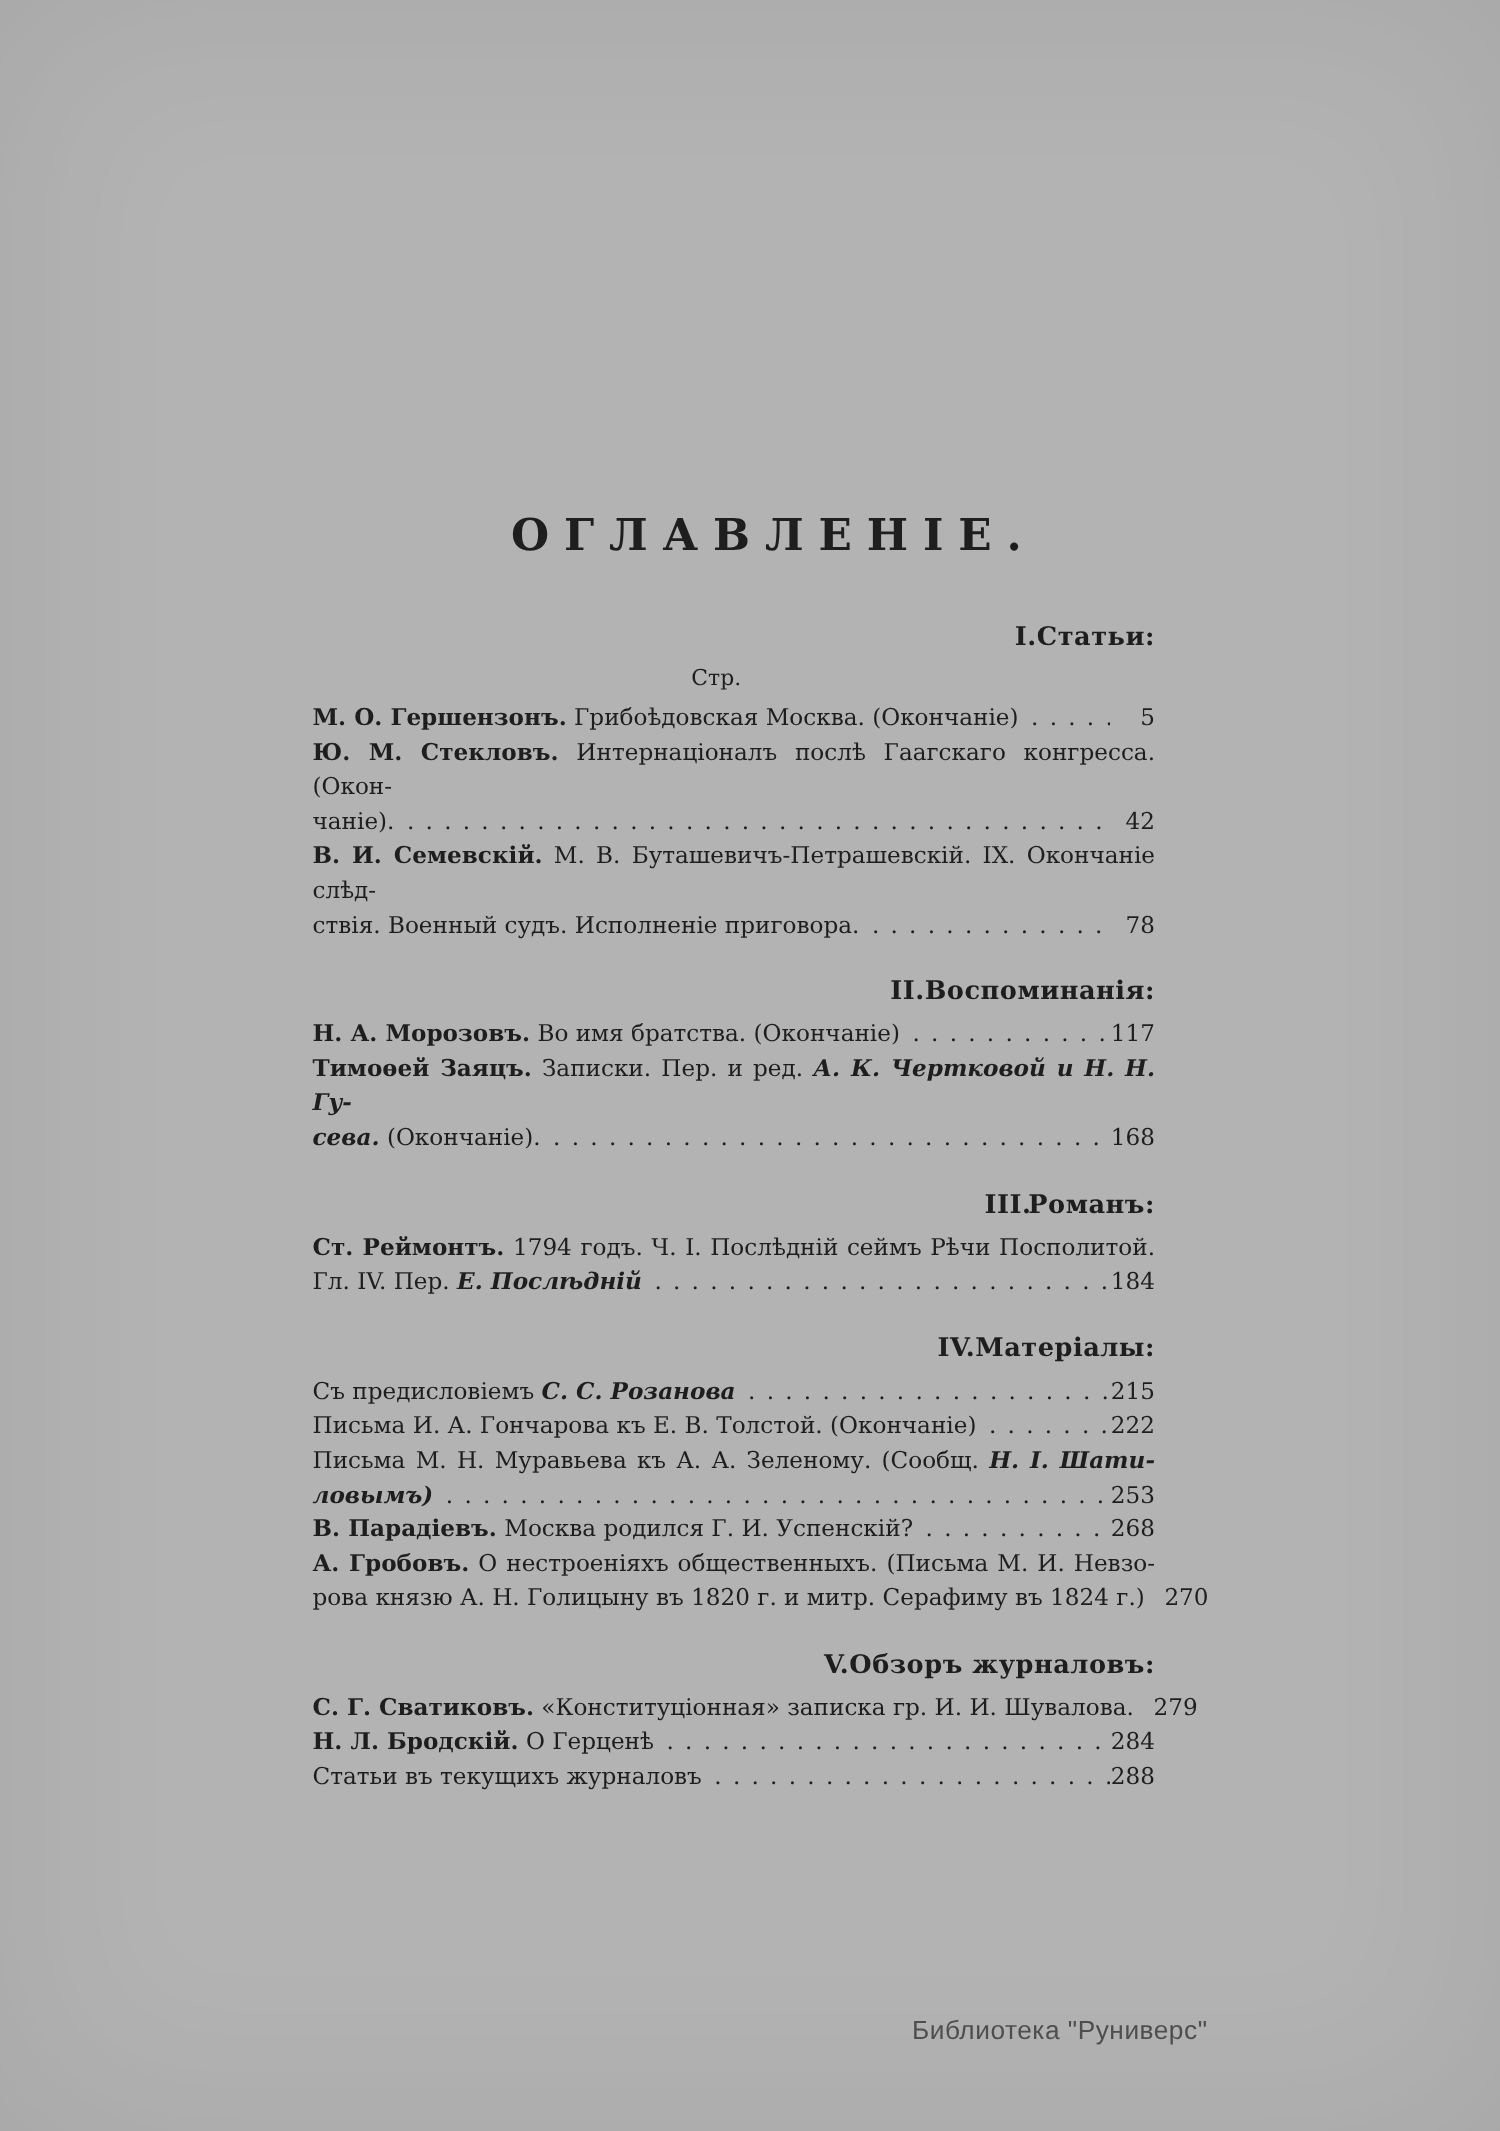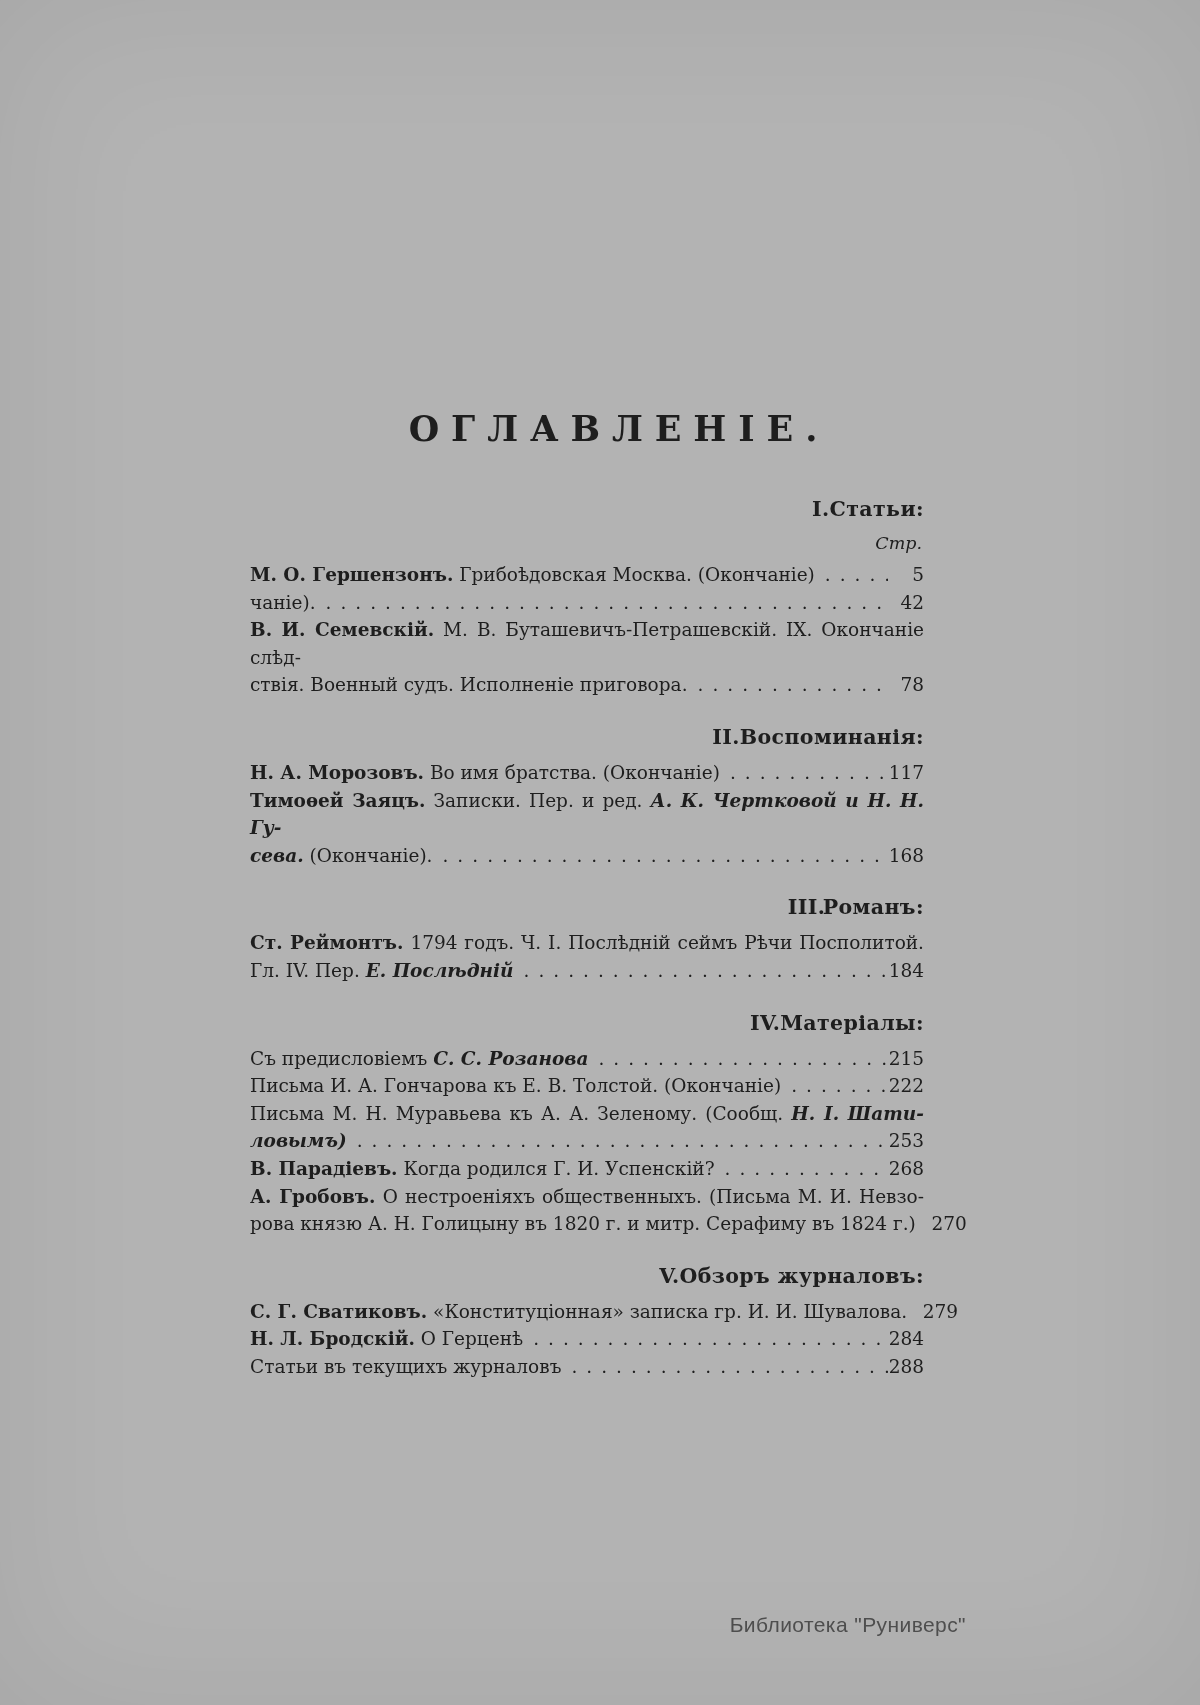--- a/index.html
+++ b/index.html
@@ -41,22 +41,21 @@
     line-height: 26px;
     margin: 25px 0 9px 0;
     letter-spacing: 0.02em;
   }
   .section:first-child .section-heading { margin-top: 0; }
   .sec-num {
     display: inline-block;
     width: 35px;
   }
   .page-col-label {
-    text-align: right;
-    font-style: italic;
+    text-align: center;
     font-size: 17.5px;
     line-height: 24px;
     margin: 2px 2px 6px 0;
   }
   .entries { padding-left: 26px; }
   .line {
     font-size: 18.5px;
     line-height: 27.6px;
   }
   .line.full {
@@ -105,20 +104,21 @@
     <div id="sections">
         <div class="section">
           <div class="section-heading"><span class="sec-num">I.</span><span>Статьи:</span></div>
           <div class="page-col-label">Стр.</div>
           <div class="entries">
             <div class="line row">
               <span class="txt"><span class="b">М. О. Гершензонъ.</span><span> Грибоѣдовская Москва. (Окончаніе)</span></span>
               <span class="dots">......................................................................</span>
               <span class="page">5</span>
             </div>
+            <div class="line full"><span class="txt"><span class="b">Ю. М. Стекловъ.</span><span> Интернаціоналъ послѣ Гаагскаго конгресса. (Окон-</span></span></div>
             <div class="line row">
               <span class="txt"><span>чаніе).</span></span>
               <span class="dots">......................................................................</span>
               <span class="page">42</span>
             </div>
             <div class="line full"><span class="txt"><span class="b">В. И. Семевскій.</span><span> М. В. Буташевичъ-Петрашевскій. IX. Окончаніе слѣд-</span></span></div>
             <div class="line row">
               <span class="txt"><span>ствія. Военный судъ. Исполненіе приговора.</span></span>
               <span class="dots">......................................................................</span>
               <span class="page">78</span>
@@ -165,21 +165,21 @@
               <span class="dots">......................................................................</span>
               <span class="page">222</span>
             </div>
             <div class="line full"><span class="txt"><span>Письма М. Н. Муравьева къ А. А. Зеленому. (Сообщ. </span><span class="i">Н. І. Шати-</span></span></div>
             <div class="line row">
               <span class="txt"><span class="i">ловымъ)</span></span>
               <span class="dots">......................................................................</span>
               <span class="page">253</span>
             </div>
             <div class="line row">
-              <span class="txt"><span class="b">В. Парадіевъ.</span><span> Когда родился Г. И. Успенскій?</span></span>
+              <span class="txt"><span class="b">В. Парадіевъ.</span><span> Москва родился Г. И. Успенскій?</span></span>
               <span class="dots">......................................................................</span>
               <span class="page">268</span>
             </div>
             <div class="line full"><span class="txt"><span class="b">А. Гробовъ.</span><span> О нестроеніяхъ общественныхъ. (Письма М. И. Невзо-</span></span></div>
             <div class="line row">
               <span class="txt"><span>рова князю А. Н. Голицыну въ 1820 г. и митр. Серафиму въ 1824 г.)</span></span>
               <span class="dots"></span>
               <span class="page">270</span>
             </div>
           </div>

